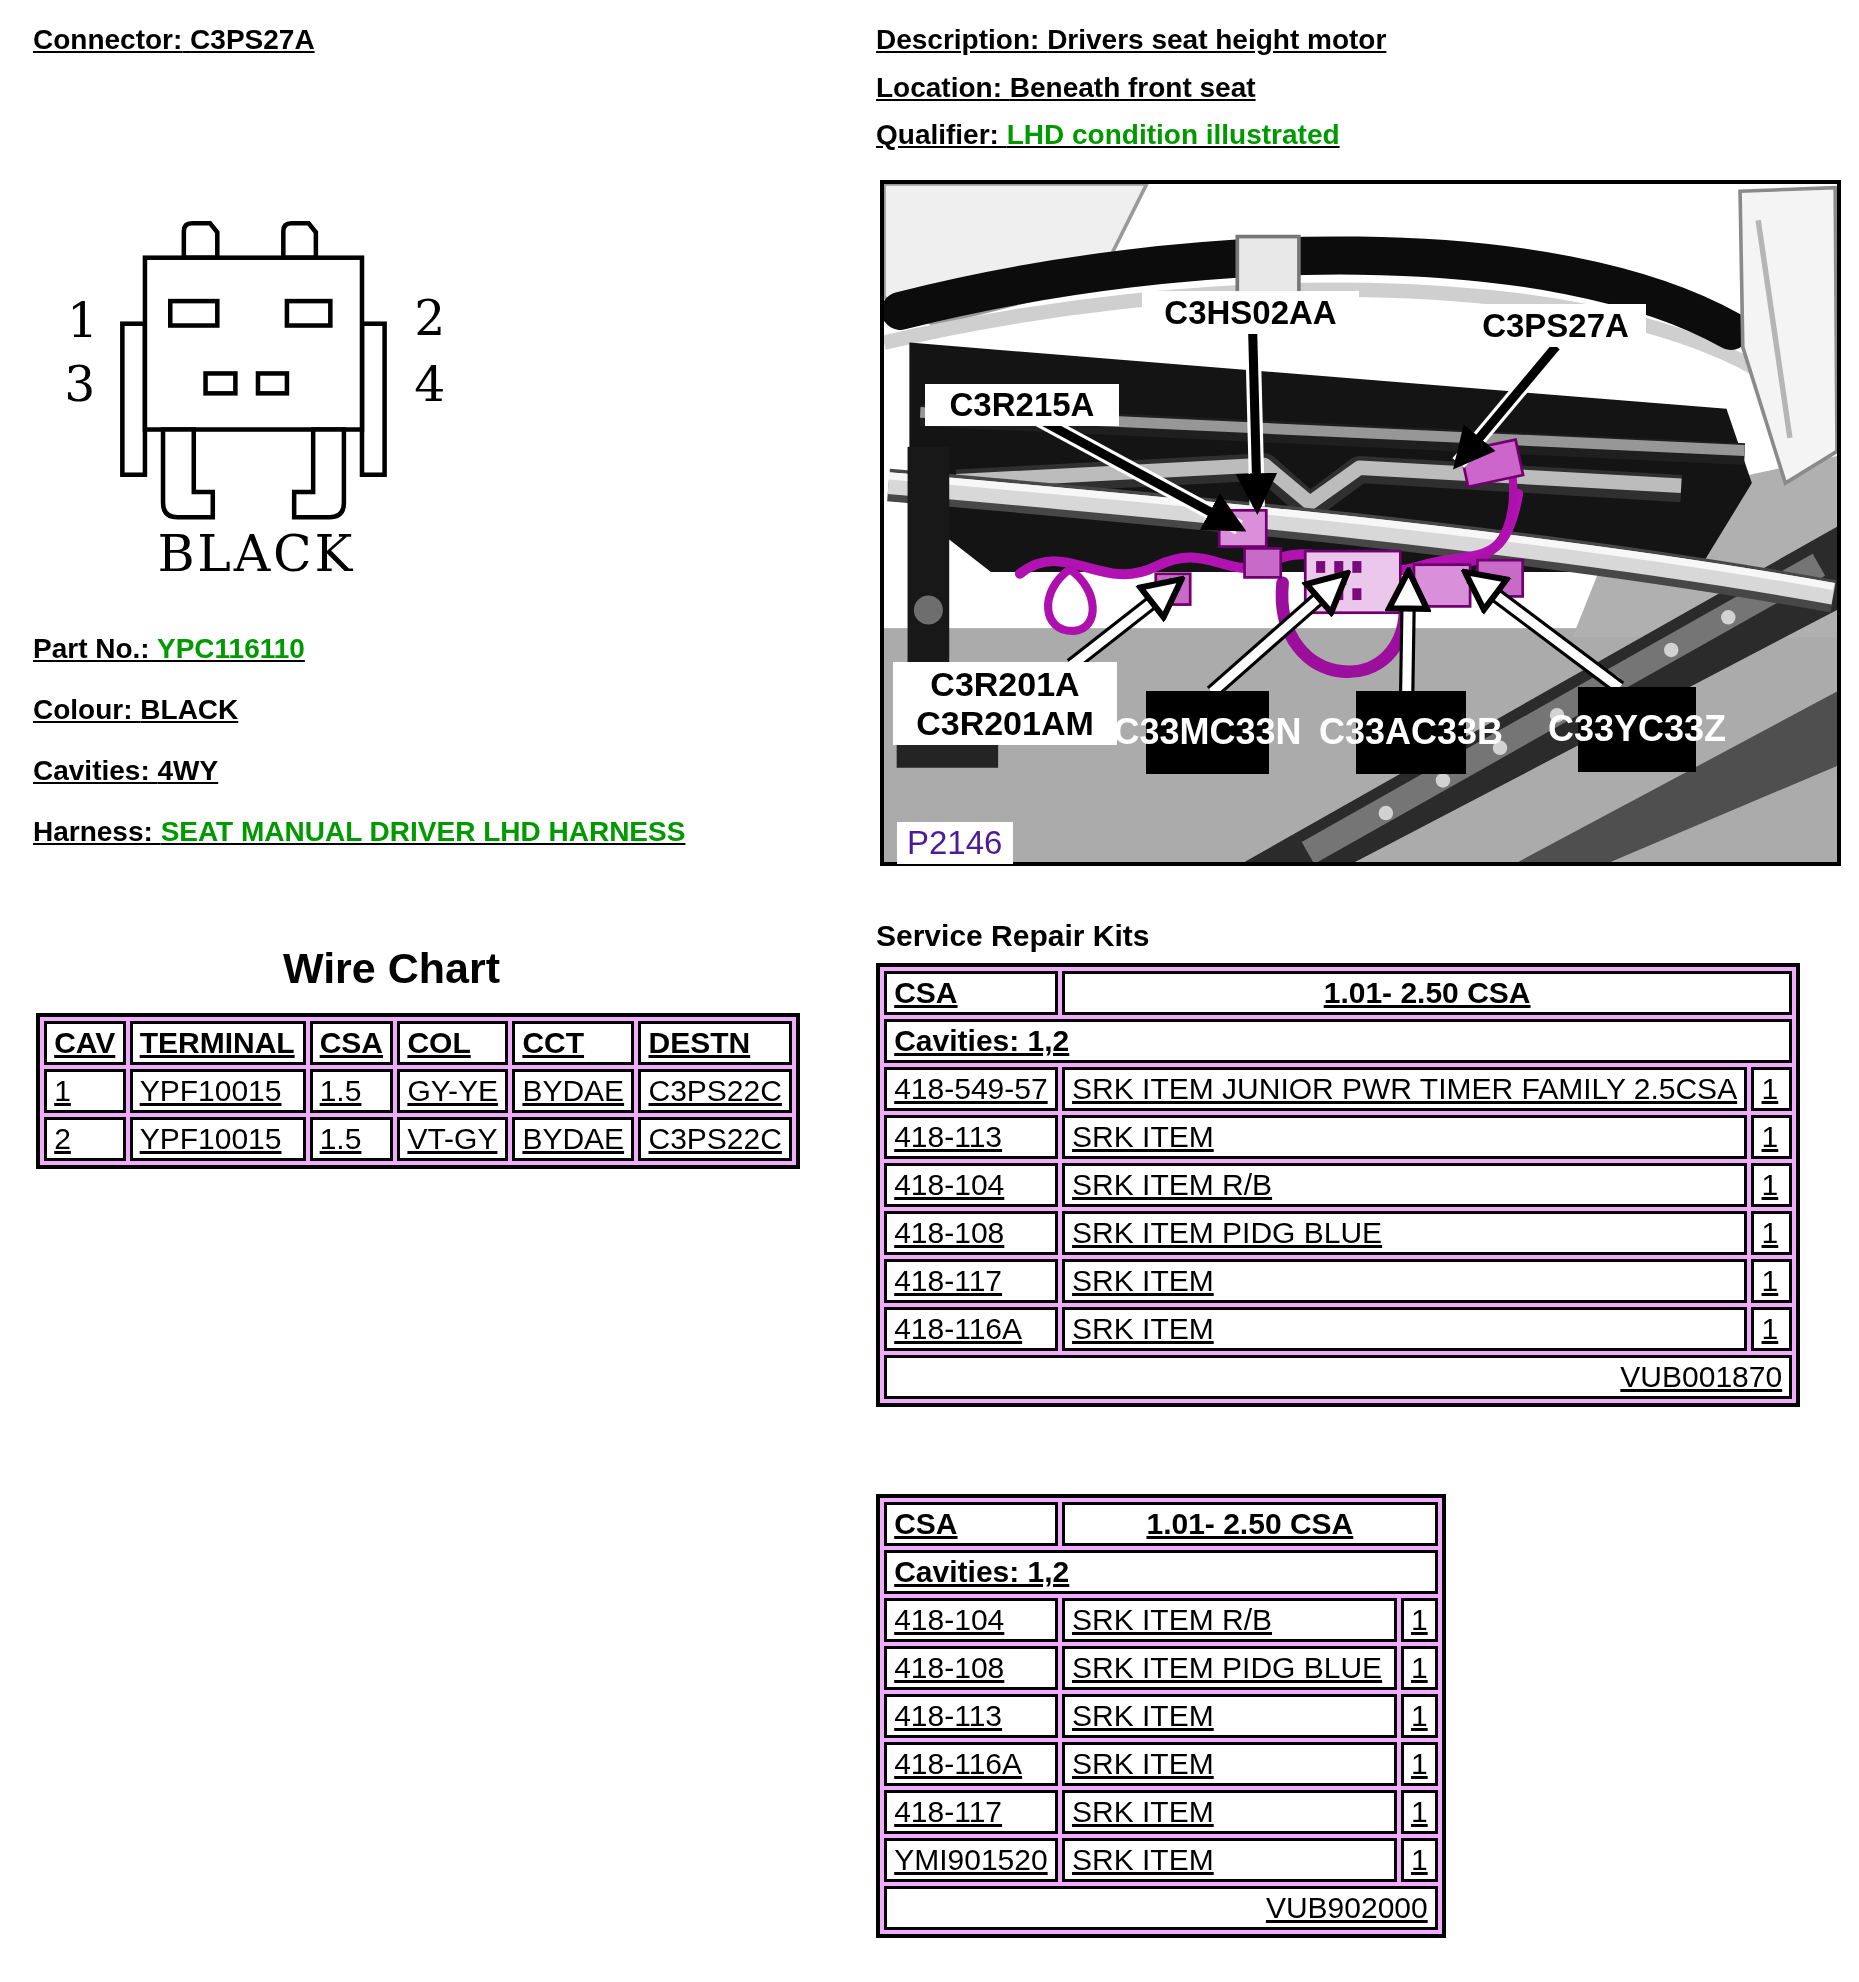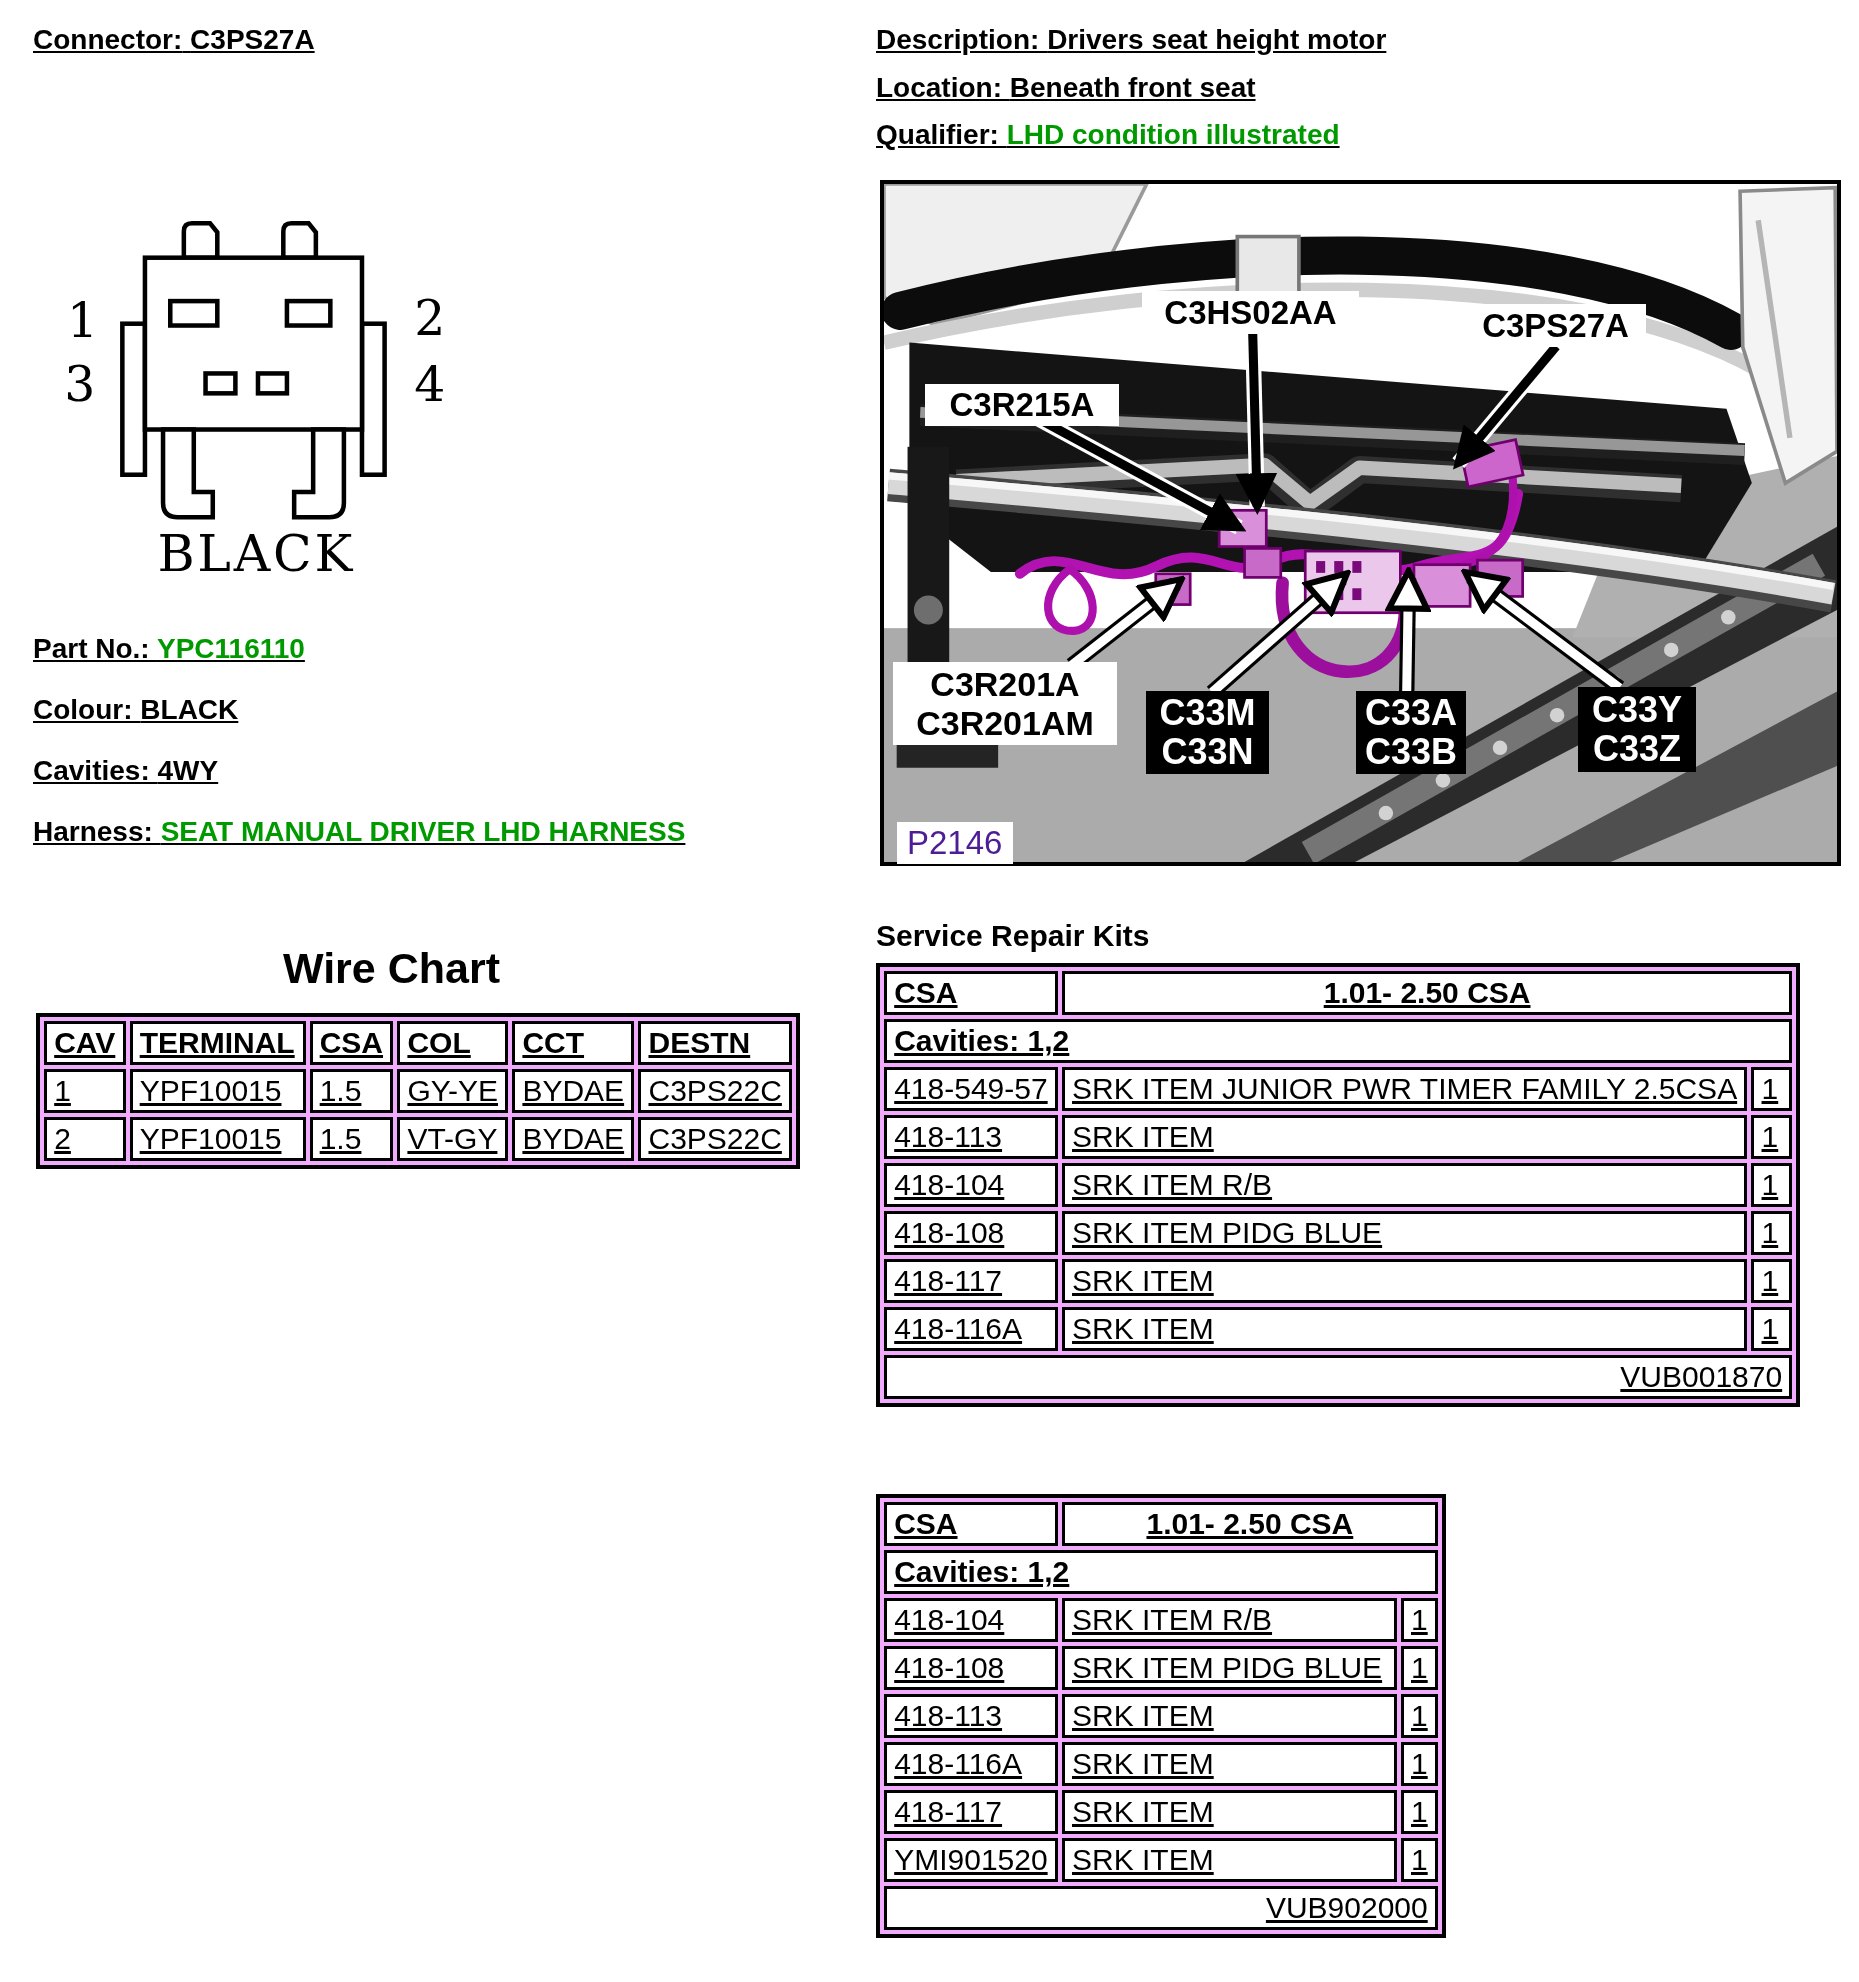--- a/index.html
+++ b/index.html
@@ -32,21 +32,21 @@
   #photo{
     width:961px;height:686px;border:4.5px solid #000;box-sizing:border-box;
     background:#fff;
   }
   #photo svg{display:block;width:100%;height:100%;}
   .co{
     position:absolute;display:flex;align-items:center;justify-content:center;
     font-weight:bold;text-align:center;box-sizing:border-box;
   }
   .co.white{background:#fff;color:#000;font-size:33px;}
-  .co.black{background:#000;color:#fff;font-size:36px;flex-direction:column;line-height:1.08;}
+  .co.black{background:#000;color:#fff;font-size:36px;flex-direction:row;line-height:1.08;}
   .co.two{flex-direction:column;line-height:1.12;font-size:34px;}
   .co.plate{background:#fff;color:#4c1d95;font-weight:normal;font-size:33px;margin-top:8px;}
 </style>
 </head>
 <body>
 
 <div class="abs hline" style="left:33px;top:24.4px;">
   <span>Connector:</span>&nbsp;<span>C3PS27A</span>
 </div>
 

